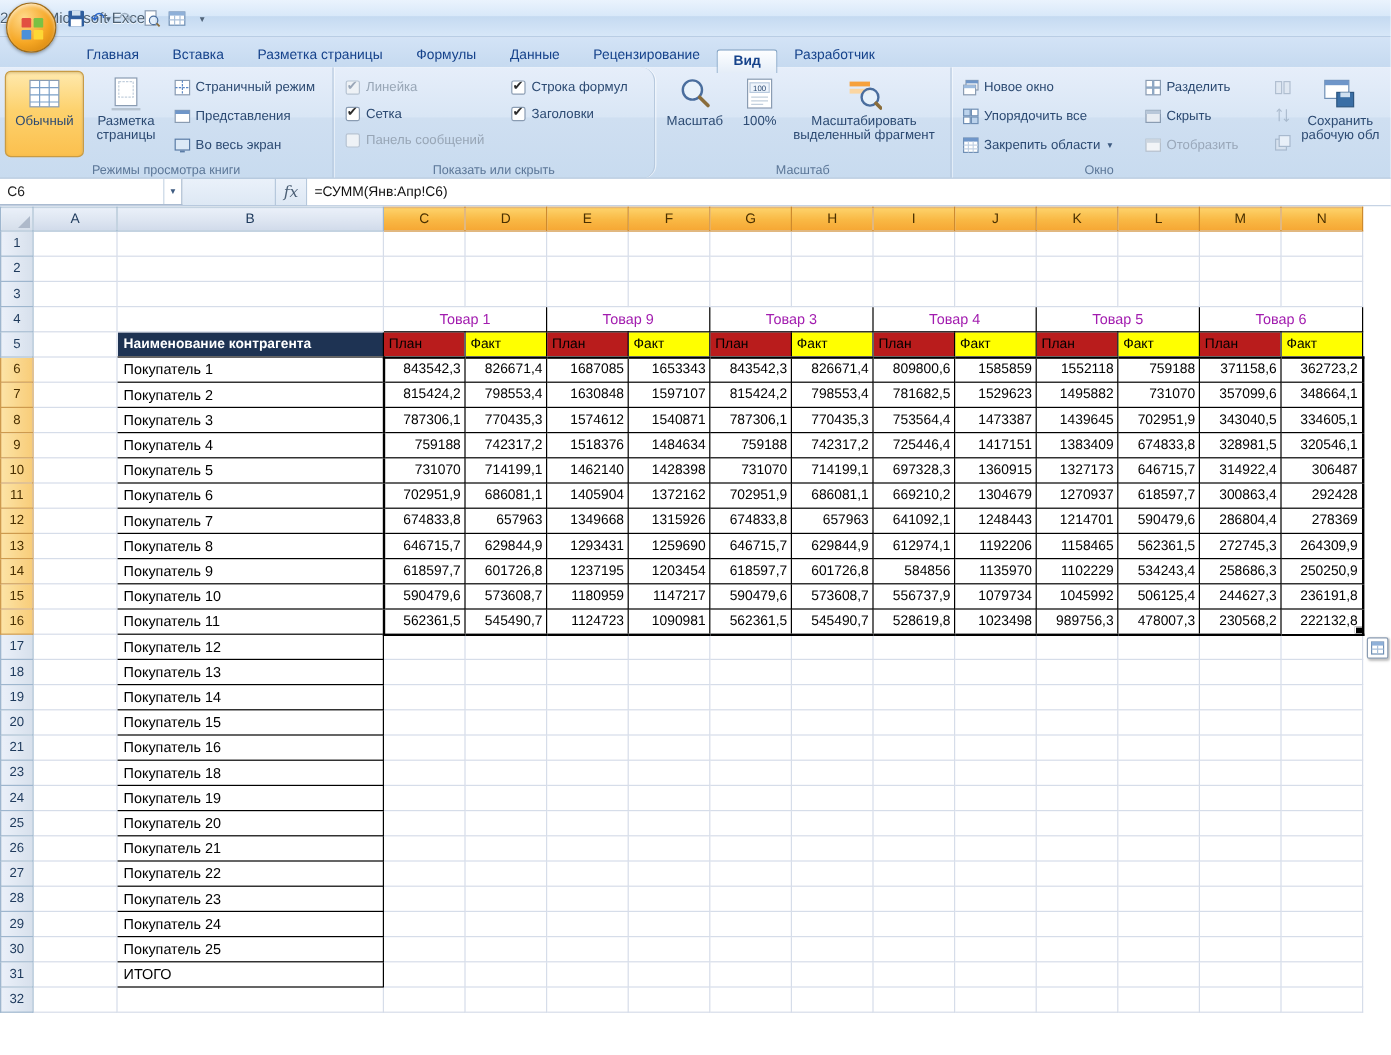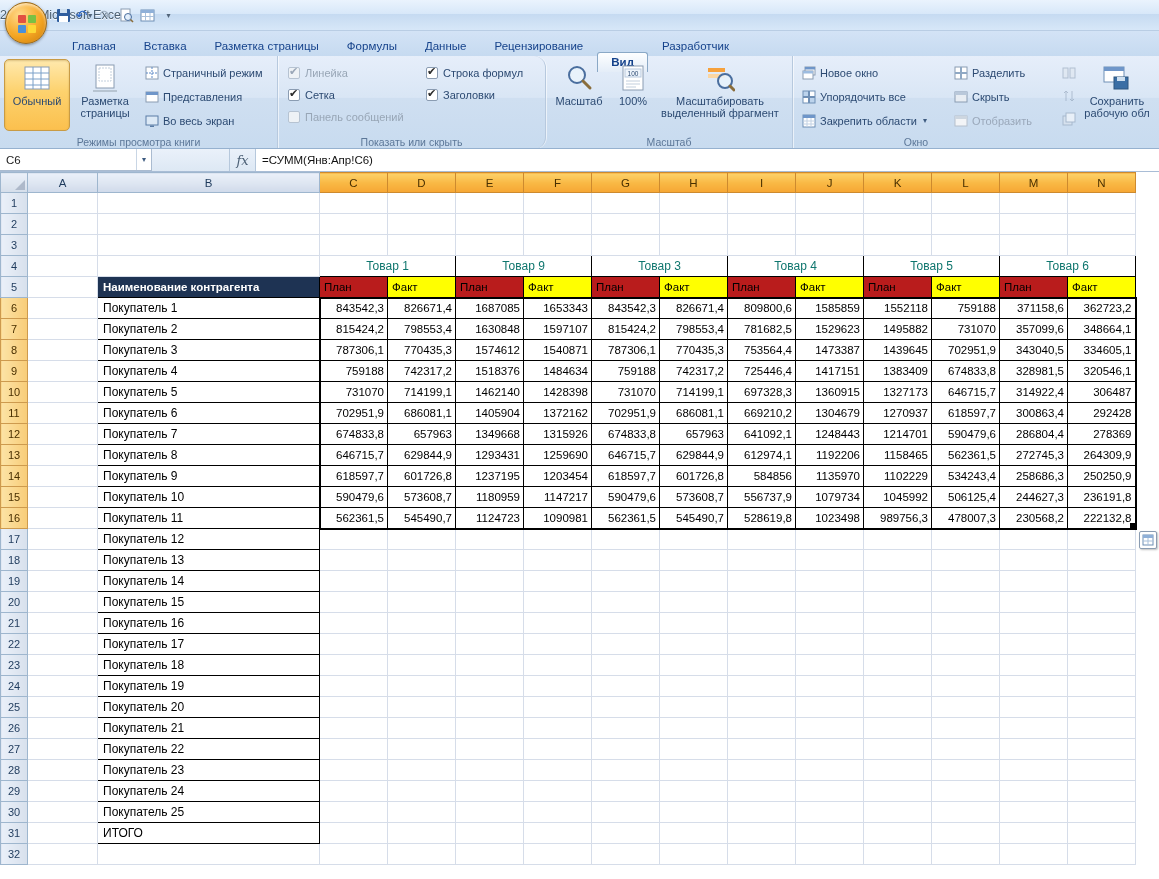--- a/index.html
+++ b/index.html
@@ -27,21 +27,21 @@
   .garrow { color:#2a66c9; font-size:14px; line-height:14px; }
   .qbtn.dis .garrow { color:#9fb0c2; }
   .mini-dd { font-size:8px; color:#52657a; margin-left:1px; }
 
   
   .tabstrip { height:25px; background:linear-gradient(#d3e3f6,#c6daf0);
     display:flex; align-items:flex-end; padding-left:58px; }
   .tab { padding:3px 13px 4px 13px; font-size:11.5px; color:#15428b; cursor:pointer;
     border:1px solid transparent; border-bottom:none; border-radius:3px 3px 0 0; white-space:nowrap; }
   .tab.active { background:linear-gradient(#fdfeff,#eef4fb 60%, #e4edf8); border-color:#8aa8c6;
-    color:#15428b; font-weight:bold; position:relative; top:16px; }
+    color:#15428b; font-weight:bold; position:relative; top:5px; }
 
   
   .ribbon { height:93px; background:linear-gradient(#e6eefa, #d9e6f5 45%, #cfdff1 46%, #c8dbef);
     border-bottom:1px solid #96b1cf; display:flex; overflow:hidden; }
   .rgroup { position:relative; height:93px; padding:3px 4px 16px 4px; flex:0 0 auto;
     border-right:1px solid #b7c9de; box-shadow:1px 0 0 rgba(255,255,255,.6); }
   .rgroup-label { position:absolute; left:0; right:0; bottom:1px; text-align:center;
     font-size:10.5px; color:#5c7798; white-space:nowrap; }
   .rgroup-content { display:flex; align-items:flex-start; height:74px; }
   .bigbtn { display:flex; flex-direction:column; align-items:center; width:66px; height:72px;
@@ -97,21 +97,21 @@
   .rh { background:linear-gradient(to right,#eaf0f9,#d7e0ec); border:1px solid #9eb6ce;
     font-weight:normal; color:#1e3a5c; font-size:11px; text-align:center; cursor:pointer; }
   .rh.sel { background:linear-gradient(to right,#fce3a5,#f8cc78); border-color:#cd9a4e; color:#4a3000; }
   .corner { background:linear-gradient(#eaf0f9,#d5deea); border:1px solid #9eb6ce; position:relative; cursor:pointer; }
   .tri { position:absolute; right:2px; bottom:2px; width:0; height:0;
     border-left:10px solid transparent; border-bottom:10px solid #aeb9ca; }
   td.def { border-right:1px solid #d6dde9; border-bottom:1px solid #d6dde9; background:#fff; cursor:cell; }
   td.fmt { border:1px solid #000; background:#fff; cursor:cell; }
   td.name { text-align:left; padding:0 2px 0 5px; font-size:12px; color:#000; }
   td.num { text-align:right; padding-right:3px; font-size:11.5px; color:#000; }
-  td.prod { text-align:center; font-size:12px; color:#0f766e; }
+  td.prod { text-align:center; font-size:12px; color:#a21caf; }
   td.plan { background:#b91c1c; text-align:left; padding-left:4px; font-size:11.5px; }
   td.fact { background:#ffff00; text-align:left; padding-left:4px; font-size:11.5px; }
   td.b5 { background:#1e3353; color:#fff; font-weight:bold; text-align:left; padding-left:5px;
     border:1px solid #000; font-size:11.5px; }
   td.selT{border-top:2px solid #000;} td.selB{border-bottom:2px solid #000;}
   td.selL{border-left:2px solid #000;} td.selR{border-right:2px solid #000;}
   td.fill{position:relative;}
   td.fill::after{content:""; position:absolute; right:-1px; bottom:-1px; width:5px; height:5px;
     background:#000; border:1px solid #fff; }
   .smarttag { position:absolute; width:18px; height:18px; background:#fff; border:1px solid #8a9cb2;
@@ -774,37 +774,20 @@
             <td class="def"></td>
             <td class="def"></td>
             <td class="def"></td>
             <td class="def"></td>
             <td class="def"></td>
             <td class="def"></td>
             <td class="def"></td>
             <td class="def"></td>
           </tr>
           <tr>
-            <th class="rh">22</th>
-            <td class="def"></td>
-            <td class="fmt name">Покупатель 17</td>
-            <td class="def"></td>
-            <td class="def"></td>
-            <td class="def"></td>
-            <td class="def"></td>
-            <td class="def"></td>
-            <td class="def"></td>
-            <td class="def"></td>
-            <td class="def"></td>
-            <td class="def"></td>
-            <td class="def"></td>
-            <td class="def"></td>
-            <td class="def"></td>
-          </tr>
-          <tr>
             <th class="rh">23</th>
             <td class="def"></td>
             <td class="fmt name">Покупатель 18</td>
             <td class="def"></td>
             <td class="def"></td>
             <td class="def"></td>
             <td class="def"></td>
             <td class="def"></td>
             <td class="def"></td>
             <td class="def"></td>

